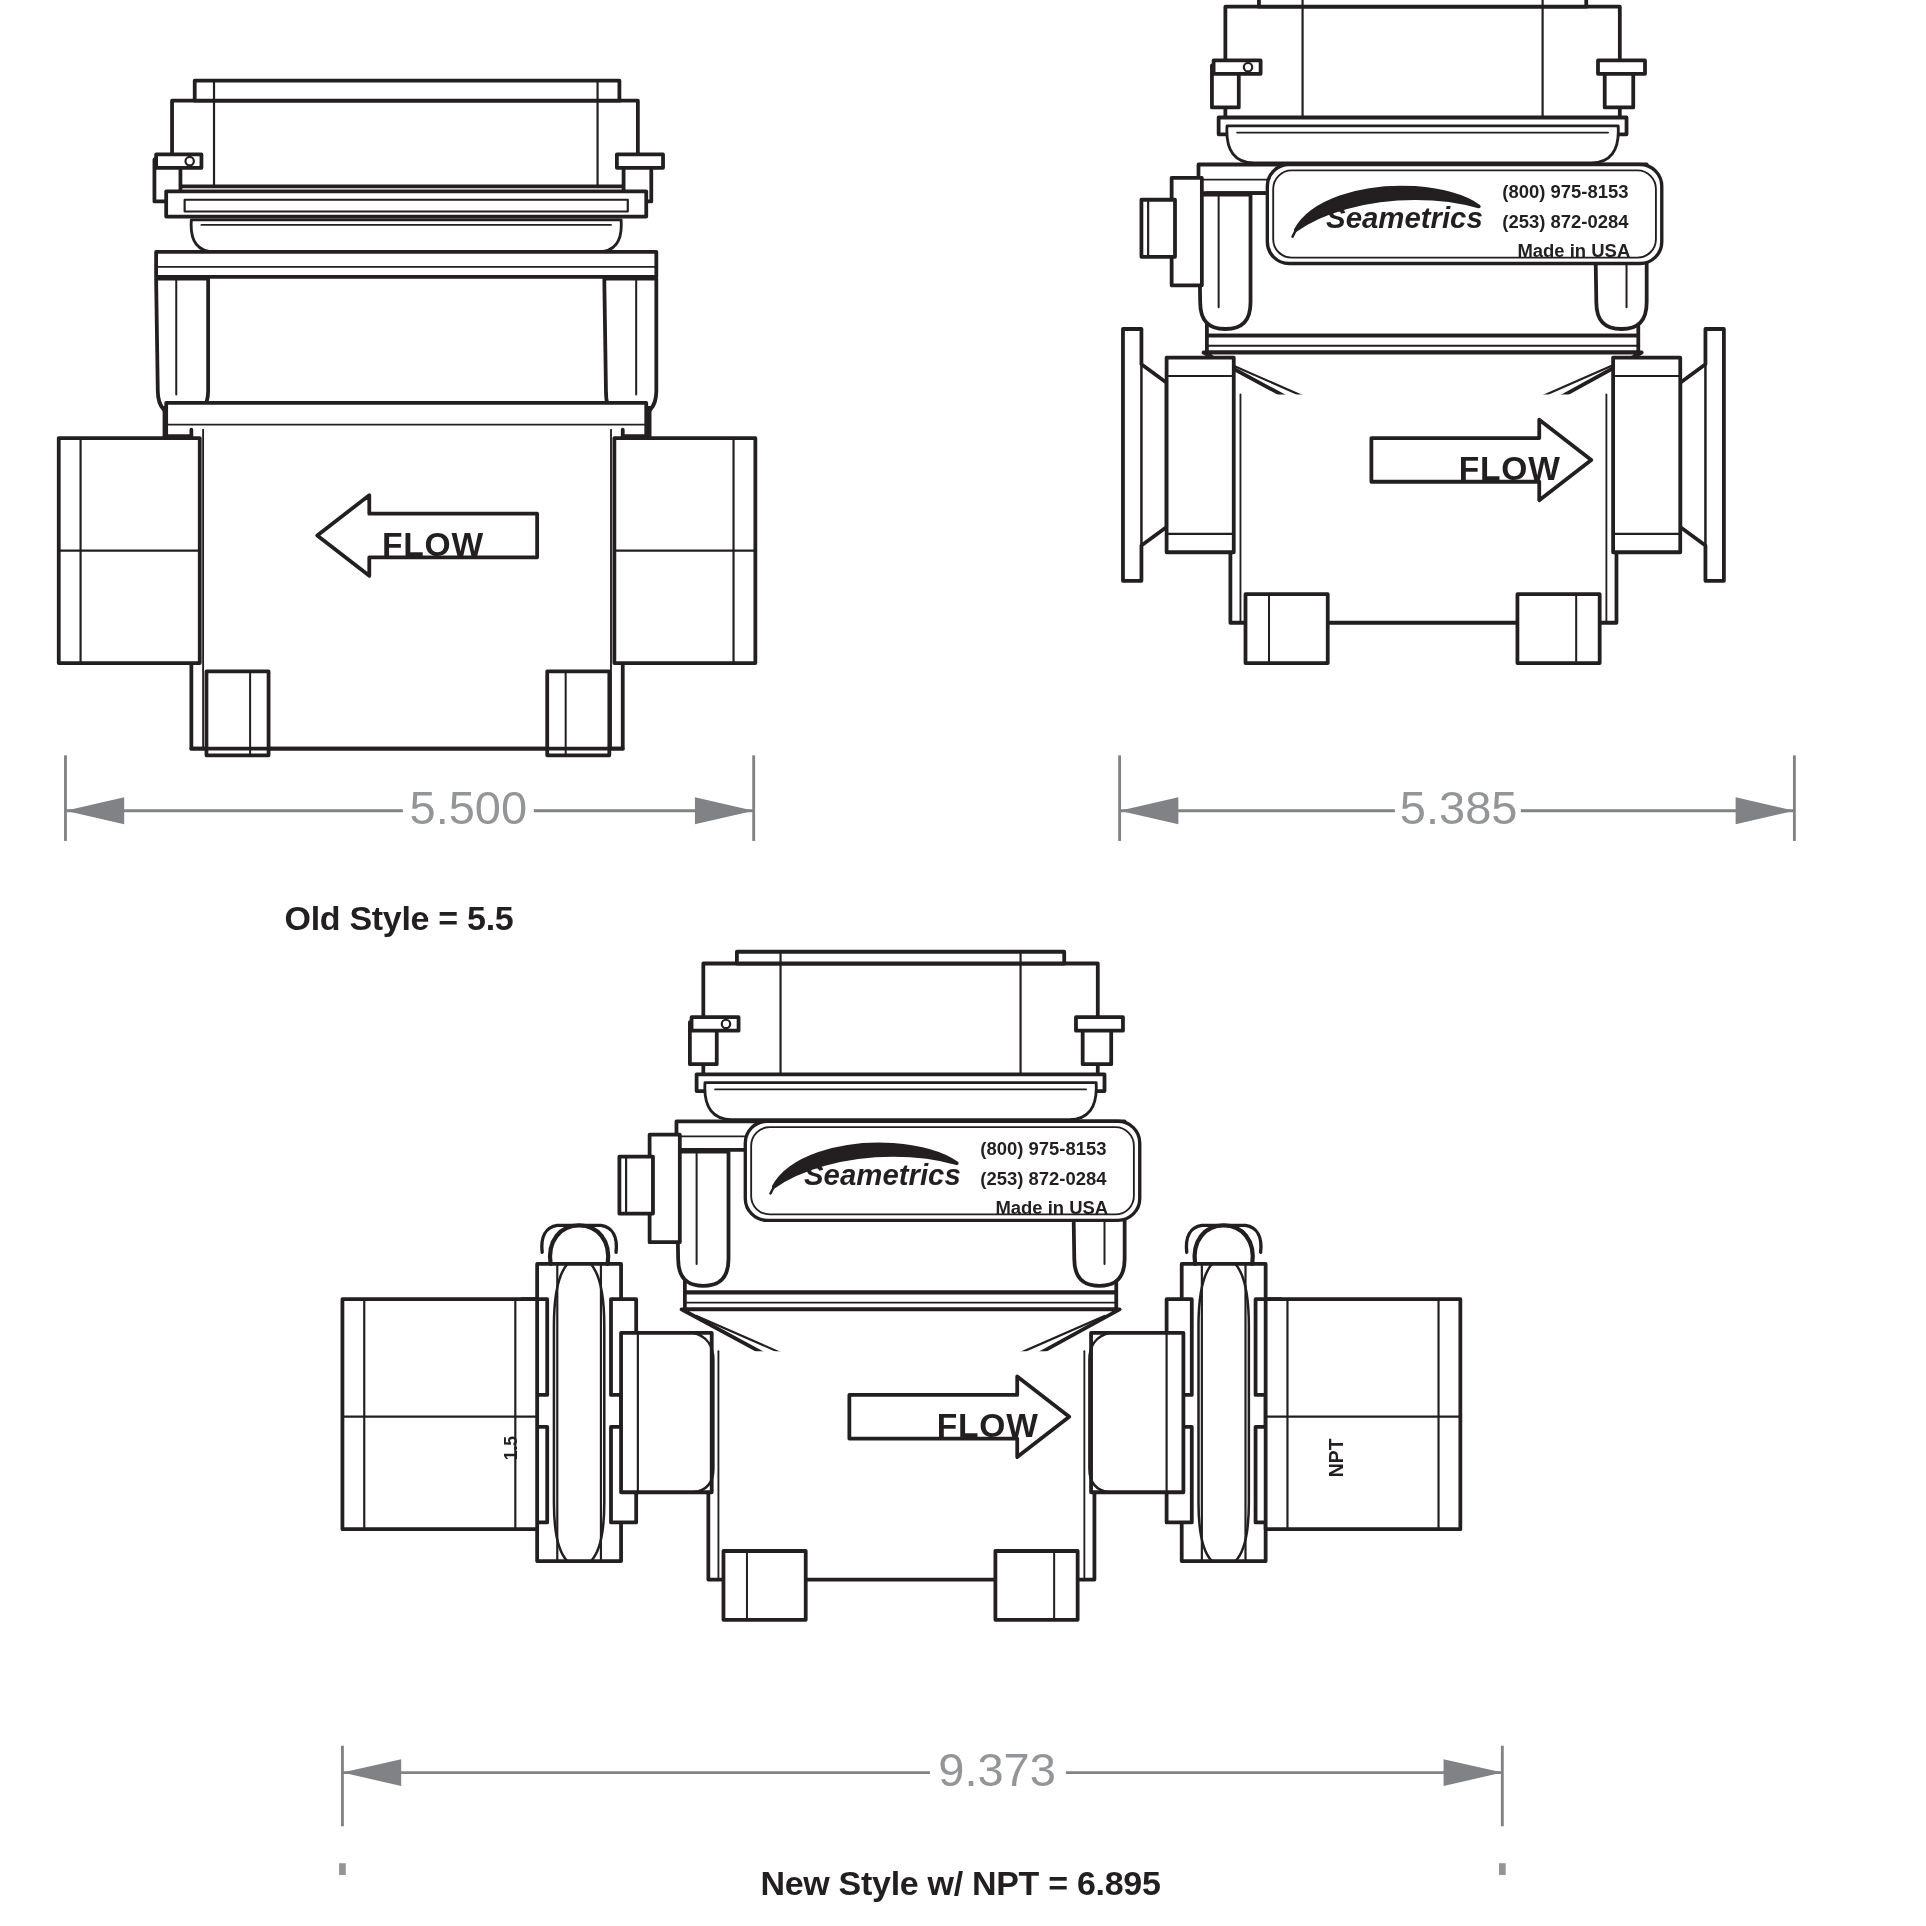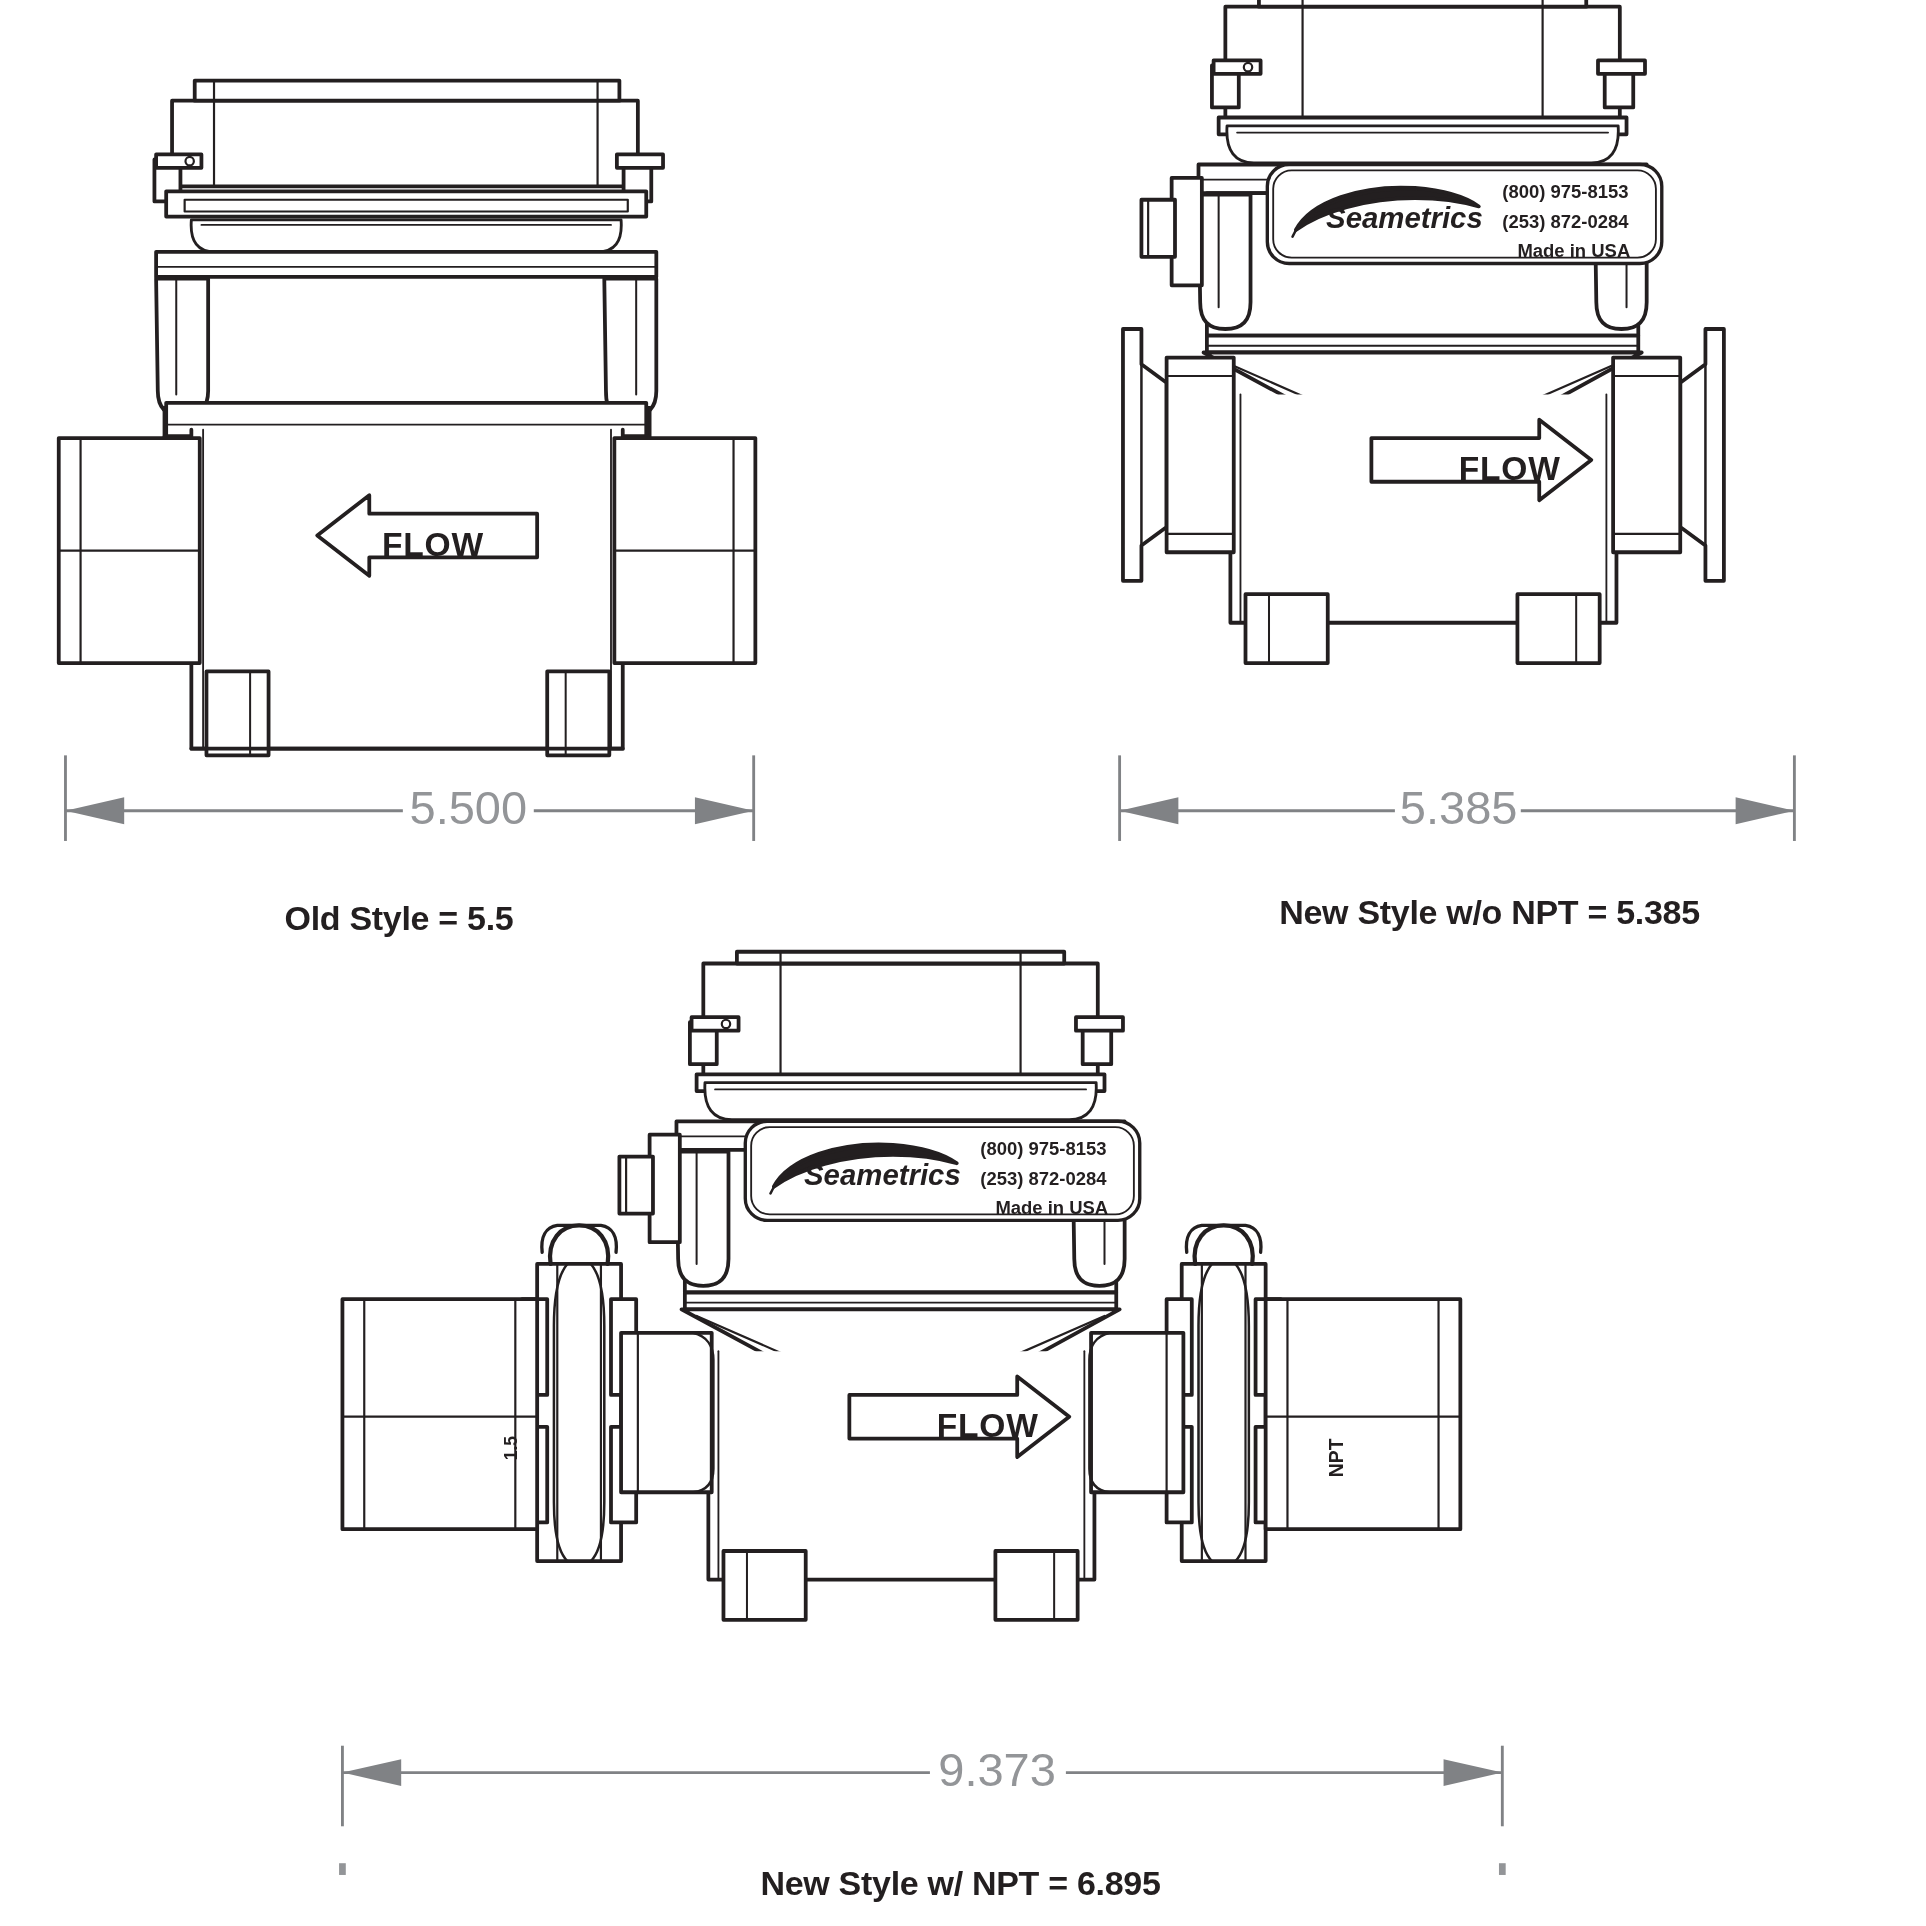--- a/index.html
+++ b/index.html
@@ -346,20 +346,19 @@
   </g>
 
 </svg>
 </div>
 
 <div class="cap" id="capA">
   <span class="cap-line">Old Style = 5.5</span>
 </div>
 
 <div class="cap" id="capB">
-  <span class="cap-line">New Style w/o NPT = 5.385</span>
 </div>
 
 <div class="cap" id="capC">
   <span class="cap-line">New Style w/ NPT = 6.895</span>
   <span class="cap-line">Model: WMP10X-102</span>
 </div>
 
 
 </body></html>

